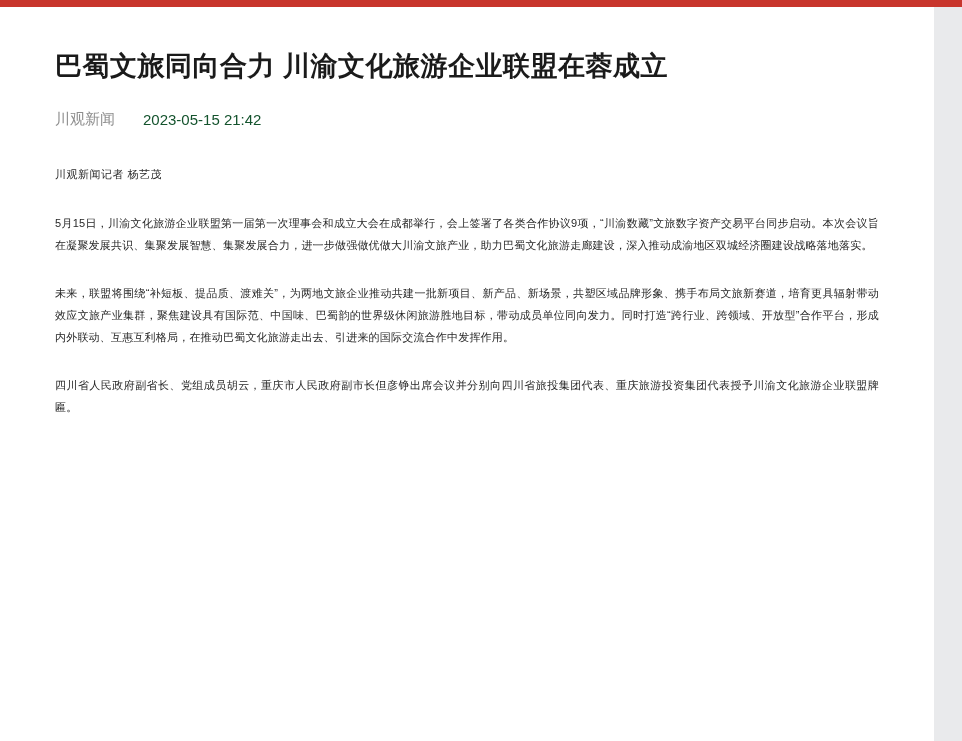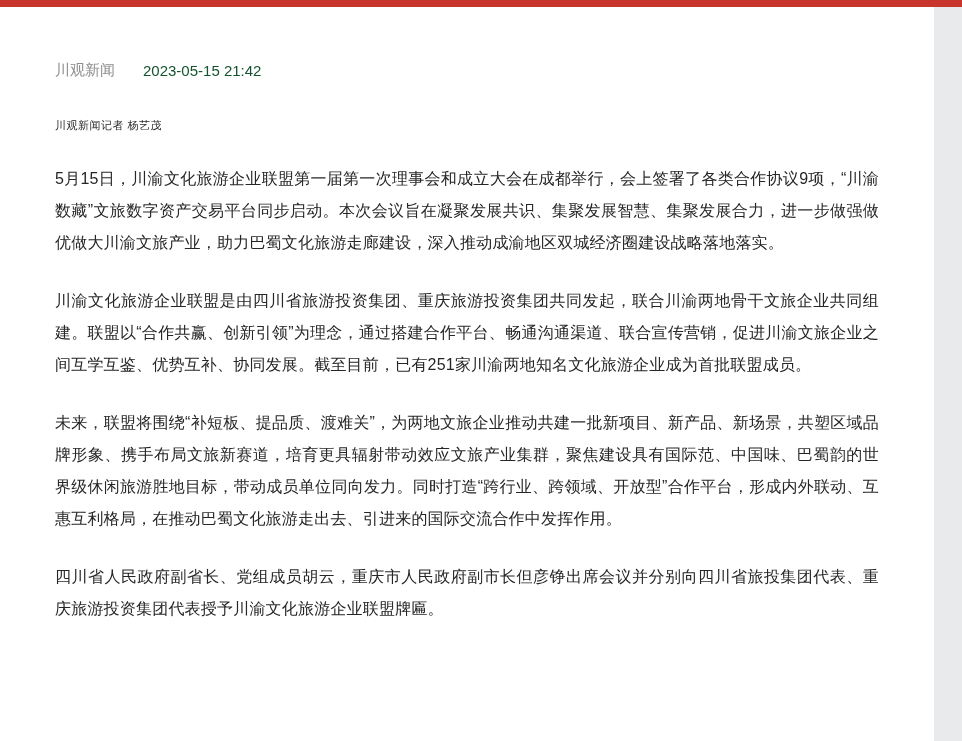--- a/index.html
+++ b/index.html
@@ -61,21 +61,21 @@
   .meta-time {
     color: #14532d;
   }
   .byline {
     margin-top: 38px;
     font-size: 11px;
     color: #2b2b2b;
     letter-spacing: 0.5px;
   }
   .body-text p {
-    font-size: 16px;
+    font-size: 11px;
     color: #262626;
     line-height: 2.0;
     margin: 26px 0 0 0;
     text-align: justify;
     letter-spacing: 0.2px;
   }
   .body-text p:first-child {
     margin-top: 30px;
   }
   .right-gutter {
@@ -90,31 +90,31 @@
 </head>
 <body>
 
 <div class="page">
 
   <div class="top-bar"></div>
 
   <div class="article-card">
     <div class="article-inner">
 
+      <h1 class="article-title">巴蜀文旅同向合力 川渝文化旅游企业联盟在蓉成立</h1>
 
       <div class="meta-row">
         <span class="meta-source">川观新闻</span>
         <span class="meta-time">2023-05-15 21:42</span>
       </div>
 
       <div class="byline">川观新闻记者 杨艺茂</div>
 
       <div class="body-text">
         <p>5月15日，川渝文化旅游企业联盟第一届第一次理事会和成立大会在成都举行，会上签署了各类合作协议9项，“川渝数藏”文旅数字资产交易平台同步启动。本次会议旨在凝聚发展共识、集聚发展智慧、集聚发展合力，进一步做强做优做大川渝文旅产业，助力巴蜀文化旅游走廊建设，深入推动成渝地区双城经济圈建设战略落地落实。</p>
-        <p>川渝文化旅游企业联盟是由四川省旅游投资集团、重庆旅游投资集团共同发起，联合川渝两地骨干文旅企业共同组建。联盟以“合作共赢、创新引领”为理念，通过搭建合作平台、畅通沟通渠道、联合宣传营销，促进川渝文旅企业之间互学互鉴、优势互补、协同发展。截至目前，已有251家川渝两地知名文化旅游企业成为首批联盟成员。</p>
         <p>未来，联盟将围绕“补短板、提品质、渡难关”，为两地文旅企业推动共建一批新项目、新产品、新场景，共塑区域品牌形象、携手布局文旅新赛道，培育更具辐射带动效应文旅产业集群，聚焦建设具有国际范、中国味、巴蜀韵的世界级休闲旅游胜地目标，带动成员单位同向发力。同时打造“跨行业、跨领域、开放型”合作平台，形成内外联动、互惠互利格局，在推动巴蜀文化旅游走出去、引进来的国际交流合作中发挥作用。</p>
         <p>四川省人民政府副省长、党组成员胡云，重庆市人民政府副市长但彦铮出席会议并分别向四川省旅投集团代表、重庆旅游投资集团代表授予川渝文化旅游企业联盟牌匾。</p>
       </div>
 
     </div>
   </div>
 
   <div class="right-gutter"></div>
 
 </div>

